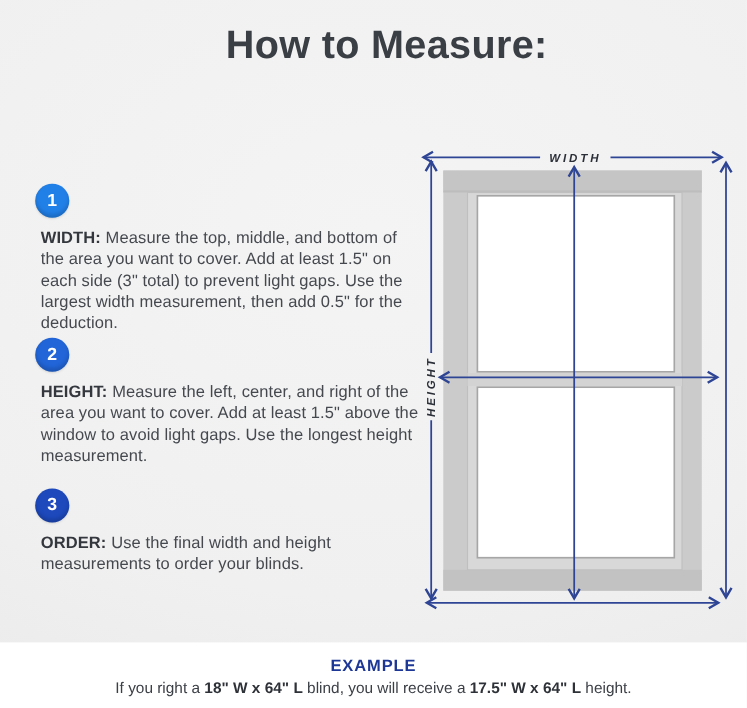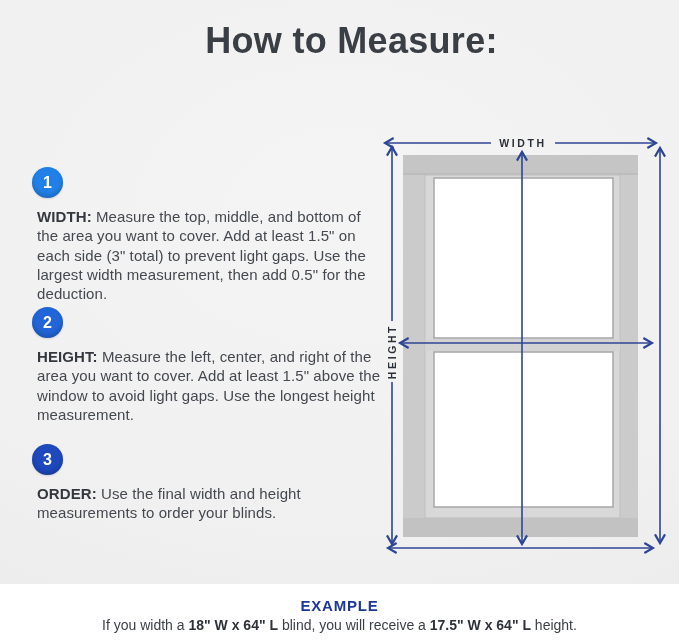--- a/index.html
+++ b/index.html
@@ -40,21 +40,21 @@
     box-shadow: inset 0 -3px 4px rgba(0,0,0,.18), 0 1px 2px rgba(0,0,0,.12);
     margin-left:2px;
   }
   .step p.body {
     margin:9px 0 0 7px;
     font-size:15px; line-height:1.29; color:#45494f; letter-spacing:.1px;
   }
   .step p.body strong { color:#34383e; font-weight:700; }
 
   
-  .diagram { position:absolute; left:375px; top:130px; width:300px; height:440px; margin:0; }
+  .diagram { position:absolute; left:375px; top:130px; width:300px; height:440px; margin:0;font-style:italic; }
   .diagram svg { width:100%; height:100%; display:block; }
   .arrow { stroke: var(--arrow); stroke-width:1.6; fill:none; }
   #ah path { stroke: var(--arrow); }
   .dlabel {
     fill: var(--diagram-label);
     font-family:"Liberation Sans", sans-serif;
     font-size:10.5px; font-weight:700; letter-spacing:2.6px;
   }
 
   
@@ -128,16 +128,16 @@
 
         <line class="arrow" x1="147" y1="22" x2="147" y2="414" marker-start="url(#ah)" marker-end="url(#ah)"></line>
 
         <line class="arrow" x1="25" y1="213" x2="277" y2="213" marker-start="url(#ah)" marker-end="url(#ah)"></line>
       </g>
     </svg>
   </figure>
 
   <footer class="example">
     <div class="ex-head">EXAMPLE</div>
-    <p class="ex-body"><span>If you width a </span><strong>18" W x 64" L</strong><span> blind, you will receive a </span><strong>17.5" W x 64" L</strong><span> height.</span></p>
+    <p class="ex-body"><span>If you right a </span><strong>18" W x 64" L</strong><span> blind, you will receive a </span><strong>17.5" W x 64" L</strong><span> height.</span></p>
   </footer>
 
 </div>
 
 </body></html>

